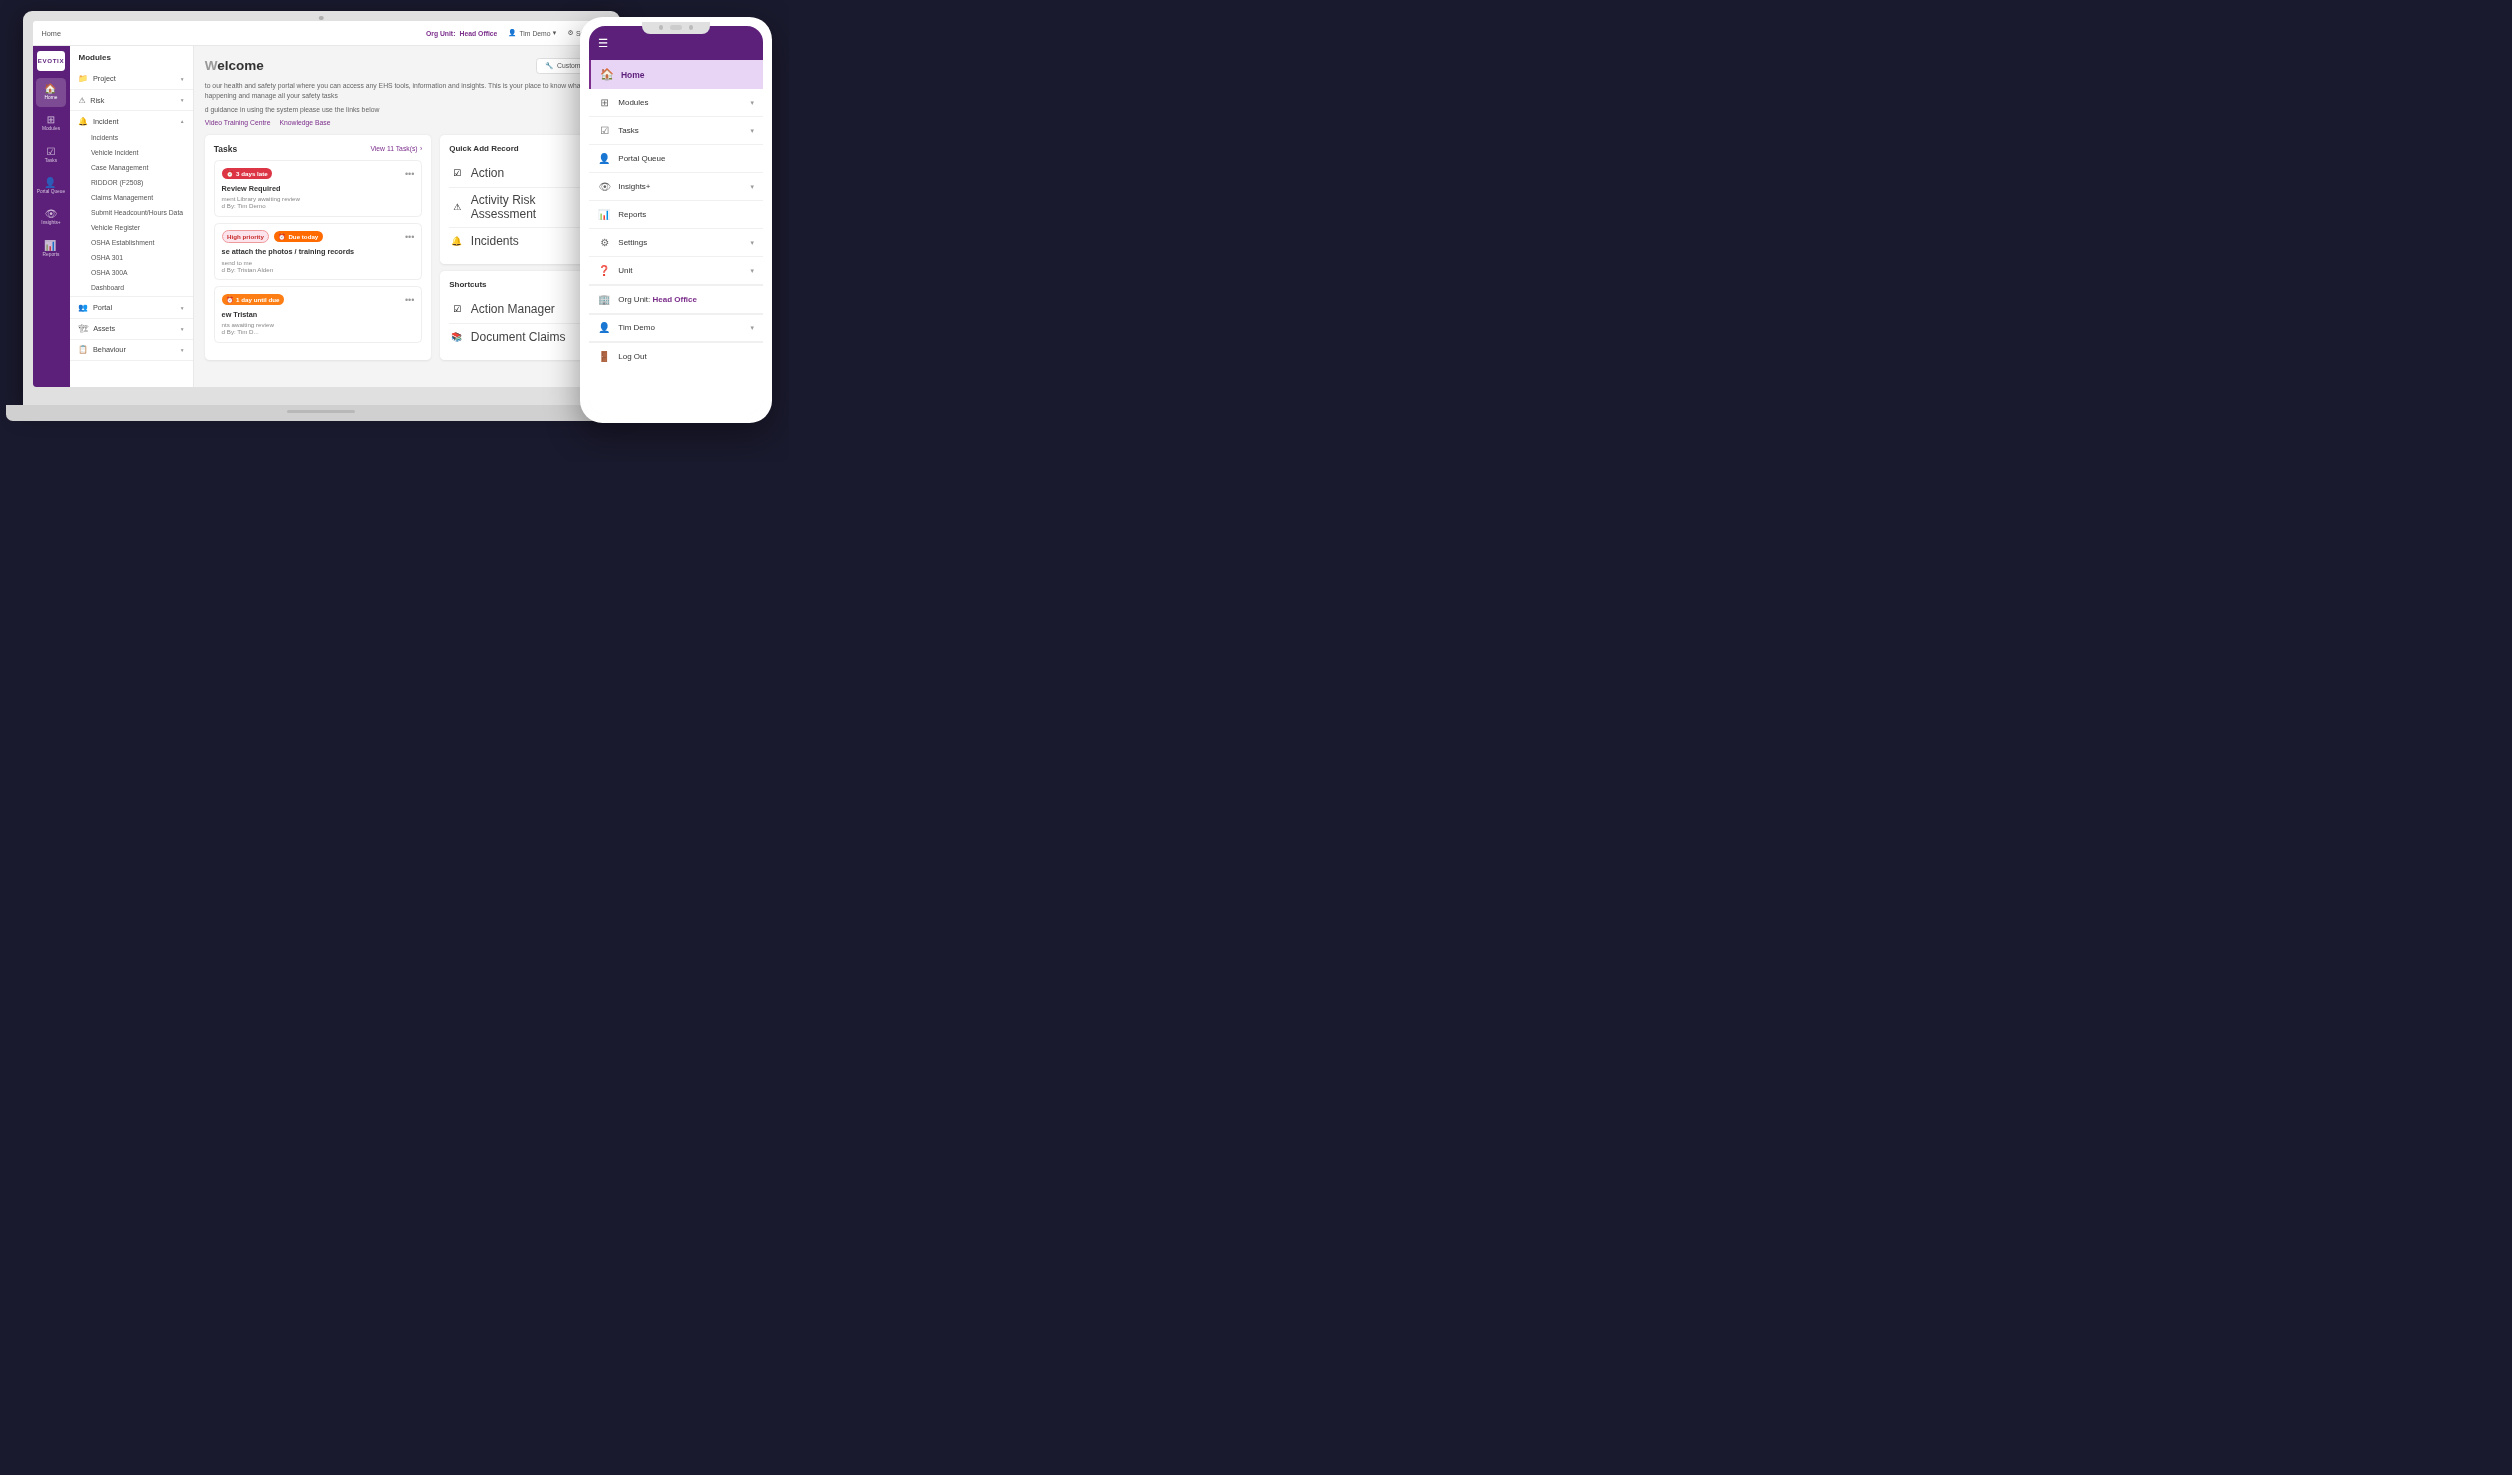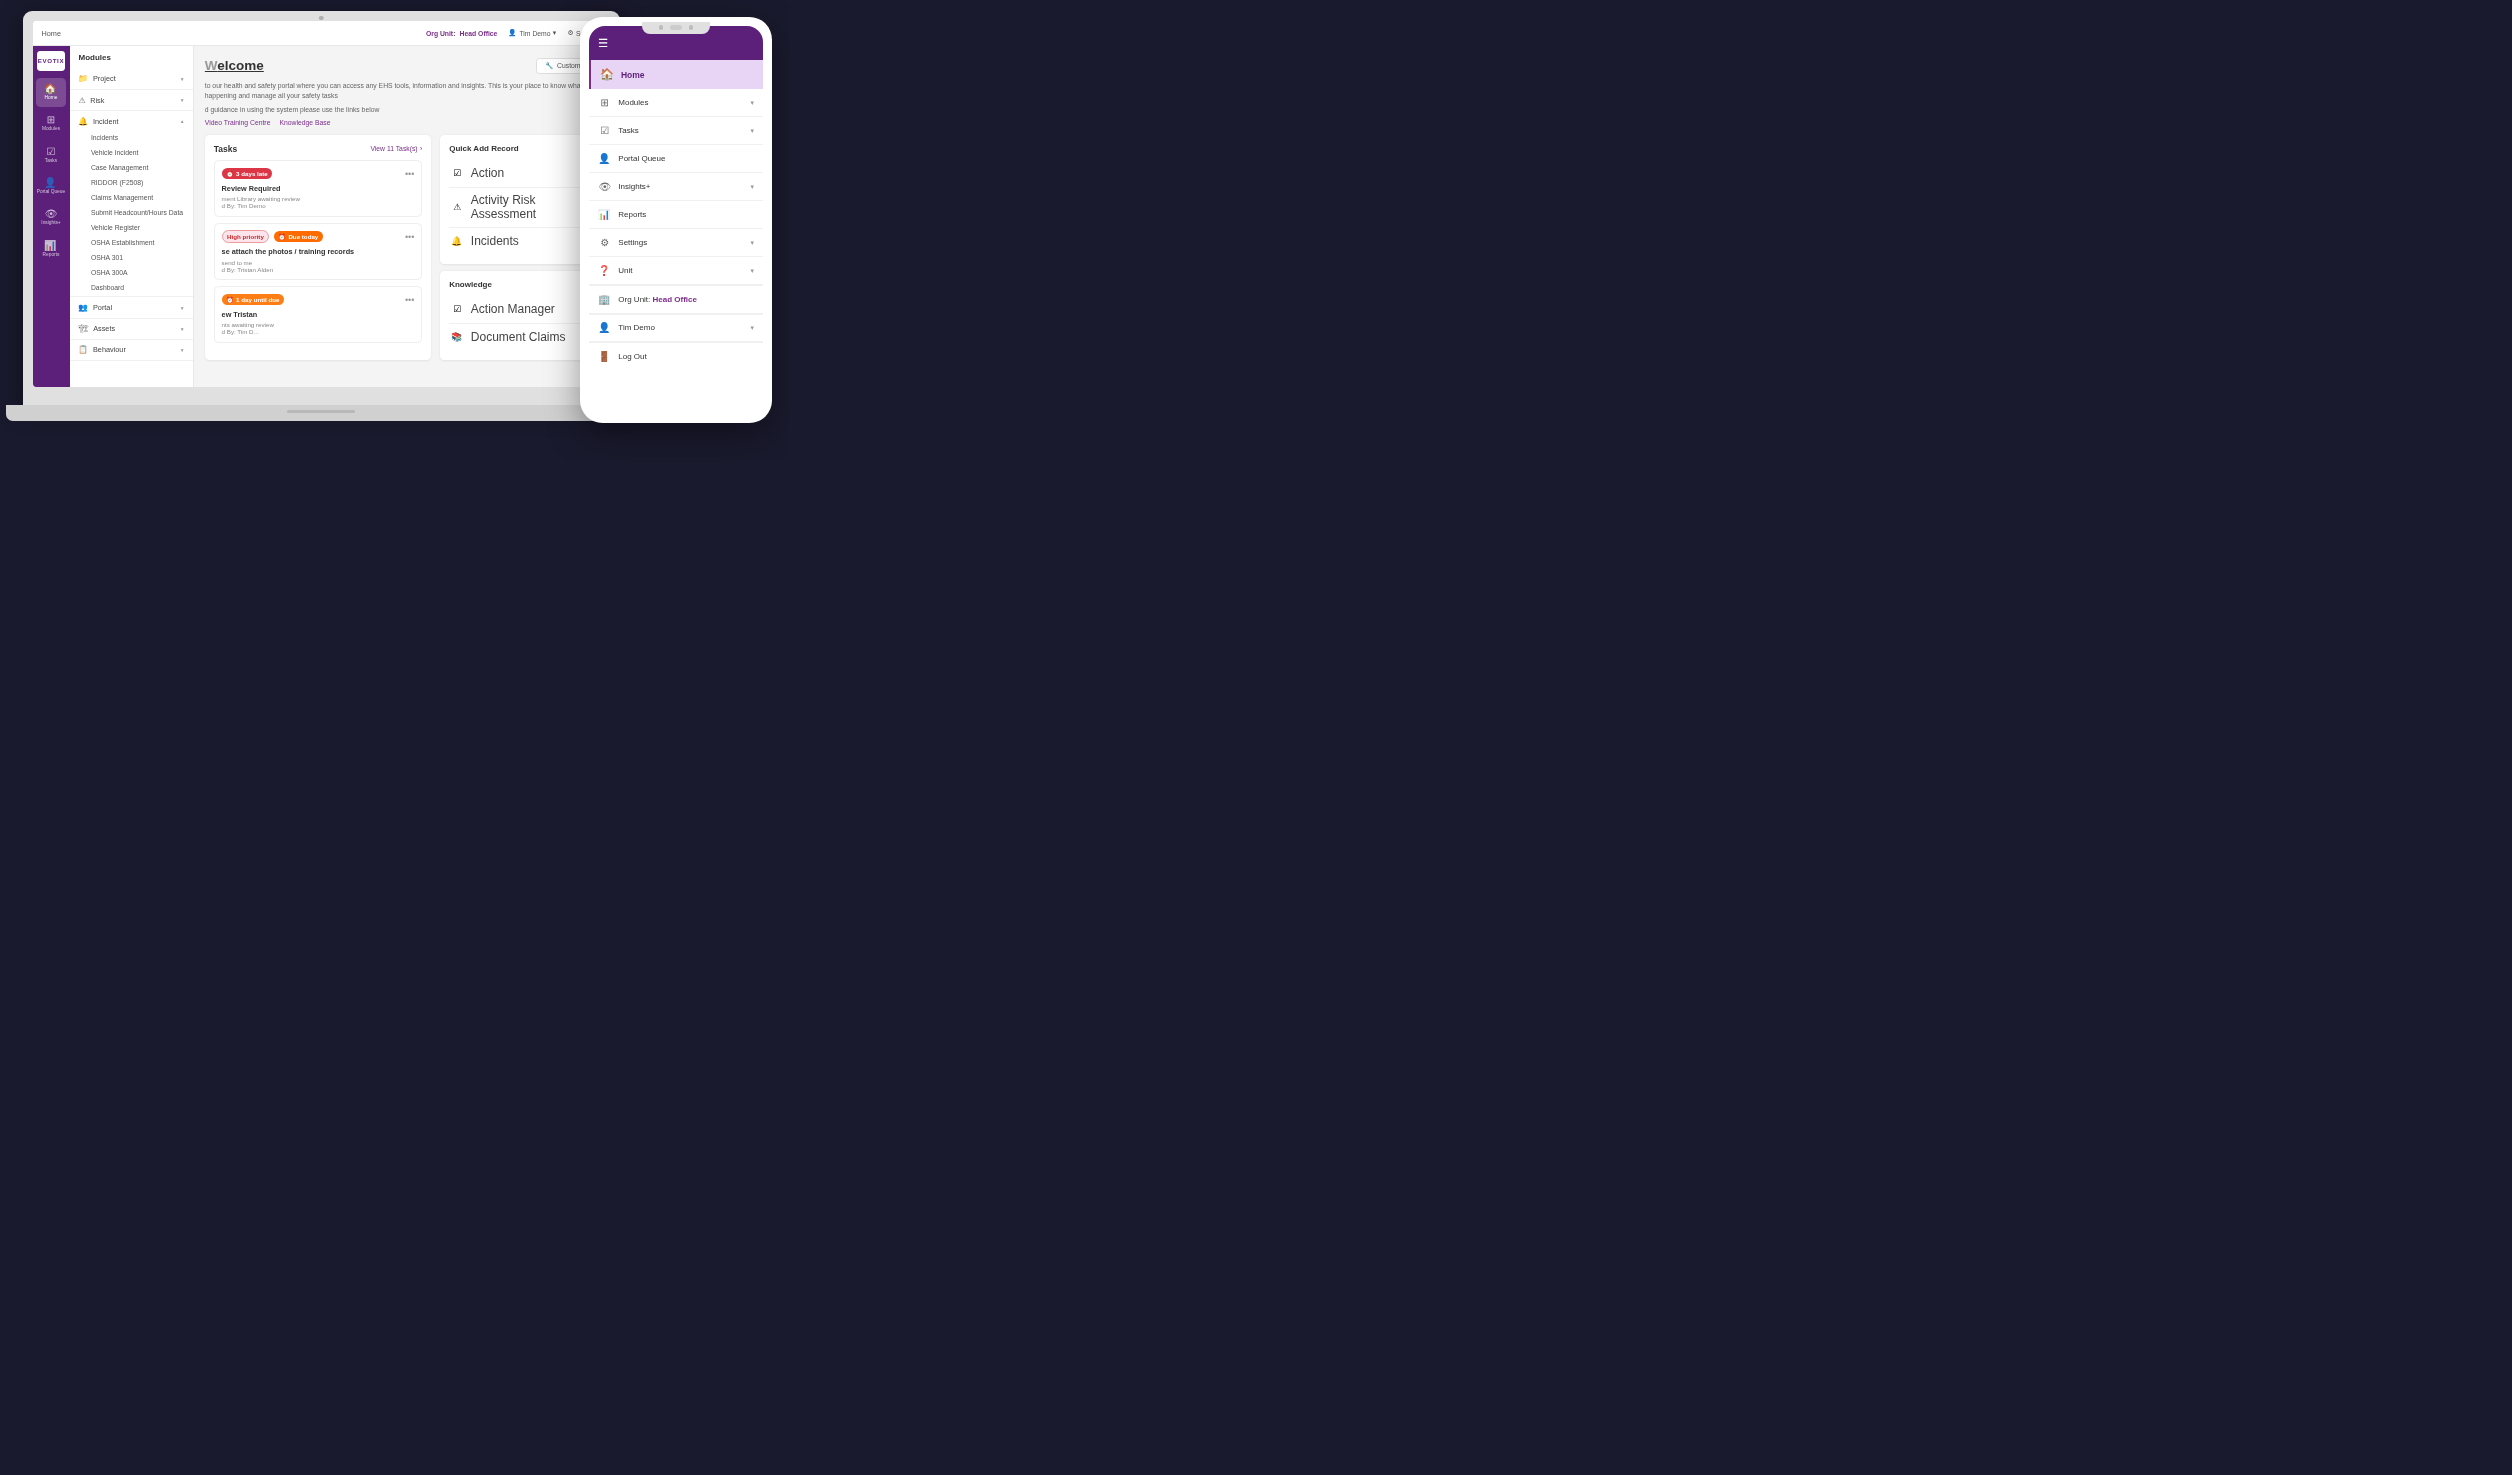--- a/index.html
+++ b/index.html
@@ -192,21 +192,20 @@
     .welcome-header {
       display: flex;
       align-items: center;
       justify-content: space-between;
       margin-bottom: 6.8px;
     }
     .welcome-title {
       font-size: 13.5px;
       font-weight: 700;
       color: #333;
-      text-decoration: underline;
     }
     .customise-btn {
       display: flex;
       align-items: center;
       gap: 3.4px;
       padding: 3.4px 8px;
       background: #fff;
       border: 0.6px solid #ddd;
       border-radius: 3.4px;
       font-size: 6.8px;
@@ -666,21 +665,21 @@
                   <span class="quick-add-plus">＋</span>
                 </div>
                 <div class="quick-add-item">
                   <span class="quick-add-icon">🔔</span>
                   <span class="quick-add-label">Incidents</span>
                   <span class="quick-add-plus">＋</span>
                 </div>
               </div>
 
               <div class="shortcuts-panel">
-                <div class="panel-title">Knowledge</div>
+                <div class="panel-title">Shortcuts</div>
                 <div class="shortcut-item">
                   <span class="quick-add-icon">☑</span>
                   <span class="quick-add-label">Action Manager</span>
                   <span class="shortcut-arrow">›</span>
                 </div>
                 <div class="shortcut-item">
                   <span class="quick-add-icon">📚</span>
                   <span class="quick-add-label">Document Claims</span>
                   <span class="shortcut-arrow">›</span>
                 </div>

